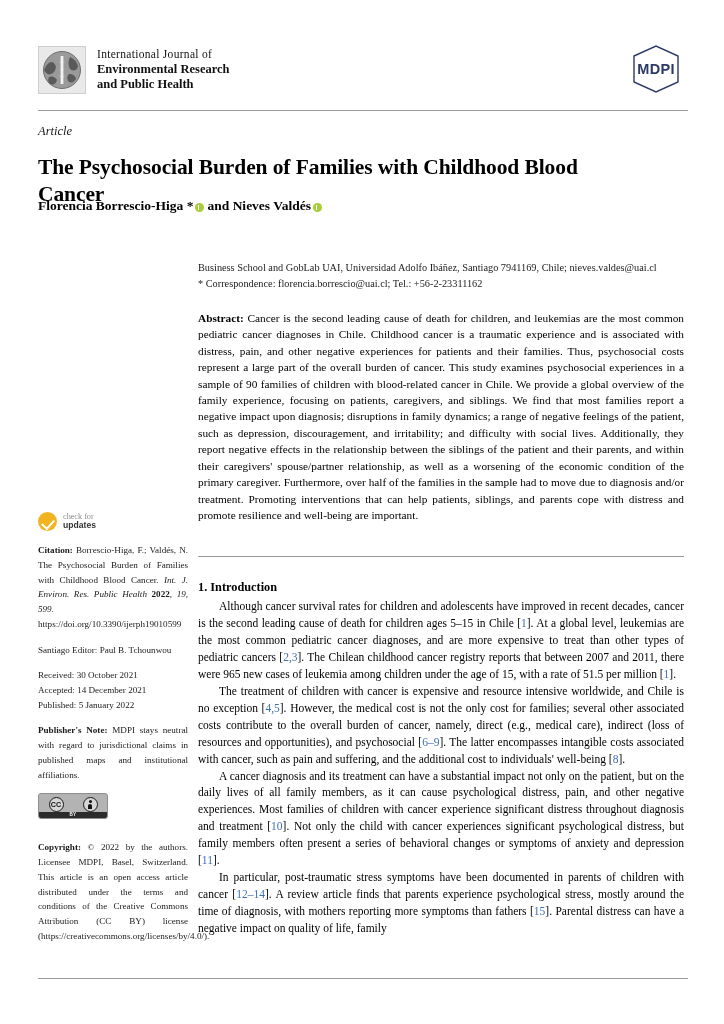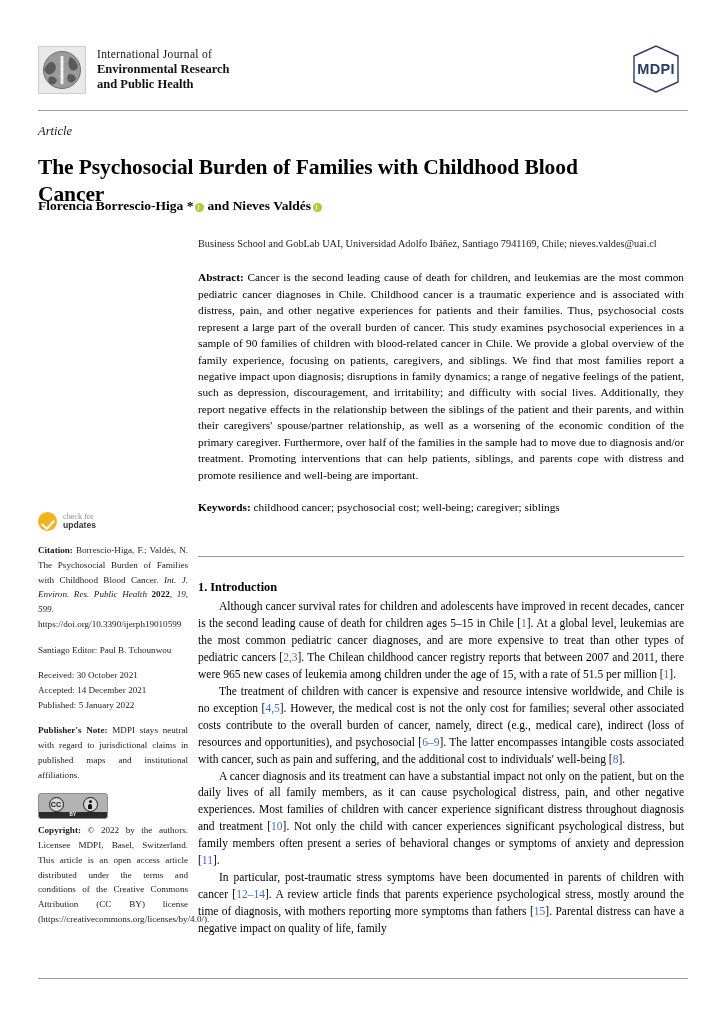--- a/index.html
+++ b/index.html
@@ -116,21 +116,21 @@
     position: absolute;
     left: 3px; top: 2px;
     width: 3px; height: 5px;
     border-left: 1.2px solid #ffffff;
   }
 
   
   .rightcol {
     position: absolute;
     left: 198px;
-    top: 236px;
+    top: 260px;
     width: 486px;
   }
   .affil {
     font-size: 10.3px;
     line-height: 1.5;
     color: #1a1a1a;
     text-align: justify;
   }
   .affil .corr {
     display: block;
@@ -223,21 +223,21 @@
   .sb-block b { font-weight: bold; }
   .sb-block i { font-style: italic; }
 
   .cc-badge {
     width: 68px;
     height: 24px;
     background: #b3b3b3;
     border: 1px solid #8e8e8e;
     border-radius: 3px;
     position: relative;
-    margin-bottom: 4px;
+    margin-bottom: 21px;
     overflow: hidden;
   }
   .cc-badge .cc-row {
     display: flex;
     align-items: center;
     justify-content: space-around;
     height: 18px;
     padding-top: 1px;
   }
   .cc-circ {
@@ -350,31 +350,28 @@
     <span>Florencia Borrescio-Higa *</span>
     <span class="orcid"></span>
     <span>and</span>&nbsp;
     <span>Nieves Valdés</span>
     <span class="orcid"></span>
   </div>
 
   <div class="rightcol">
     <div class="affil">
       <span>Business School and GobLab UAI, Universidad Adolfo Ibáñez, Santiago 7941169, Chile; nieves.valdes@uai.cl</span>
+      <span class="corr">*  Correspondence: florencia.borrescio@uai.cl; Tel.: +56-2-23311162</span>
     </div>
 
     <div class="abstract">
       <b>Abstract:</b>
       <span>Cancer is the second leading cause of death for children, and leukemias are the most common pediatric cancer diagnoses in Chile. Childhood cancer is a traumatic experience and is associated with distress, pain, and other negative experiences for patients and their families. Thus, psychosocial costs represent a large part of the overall burden of cancer. This study examines psychosocial experiences in a sample of 90 families of children with blood-related cancer in Chile. We provide a global overview of the family experience, focusing on patients, caregivers, and siblings. We find that most families report a negative impact upon diagnosis; disruptions in family dynamics; a range of negative feelings of the patient, such as depression, discouragement, and irritability; and difficulty with social lives. Additionally, they report negative effects in the relationship between the siblings of the patient and their parents, and within their caregivers' spouse/partner relationship, as well as a worsening of the economic condition of the primary caregiver. Furthermore, over half of the families in the sample had to move due to diagnosis and/or treatment. Promoting interventions that can help patients, siblings, and parents cope with distress and promote resilience and well-being are important.</span>
     </div>
 
-    <div class="keywords">
-      <b>Keywords:</b>
-      <span>childhood cancer; psychosocial cost; well-being; caregiver; siblings</span>
-    </div>
   </div>
 
   <div class="kw-rule"></div>
 
   <div class="section-head">1. Introduction</div>
 
   <div class="body-text">
     <p><span>Although cancer survival rates for children and adolescents have improved in recent decades, cancer is the second leading cause of death for children ages 5–15 in Chile [</span><span class="ref">1</span><span>]. At a global level, leukemias are the most common pediatric cancer diagnoses, and are more expensive to treat than other types of pediatric cancers [</span><span class="ref">2,3</span><span>]. The Chilean childhood cancer registry reports that between 2007 and 2011, there were 965 new cases of leukemia among children under the age of 15, with a rate of 51.5 per million [</span><span class="ref">1</span><span>].</span></p>
 
     <p><span>The treatment of children with cancer is expensive and resource intensive worldwide, and Chile is no exception [</span><span class="ref">4,5</span><span>]. However, the medical cost is not the only cost for families; several other associated costs contribute to the overall burden of cancer, namely, direct (e.g., medical care), indirect (loss of resources and opportunities), and psychosocial [</span><span class="ref">6–9</span><span>]. The latter encompasses intangible costs associated with cancer, such as pain and suffering, and the additional cost to individuals' well-being [</span><span class="ref">8</span><span>].</span></p>

